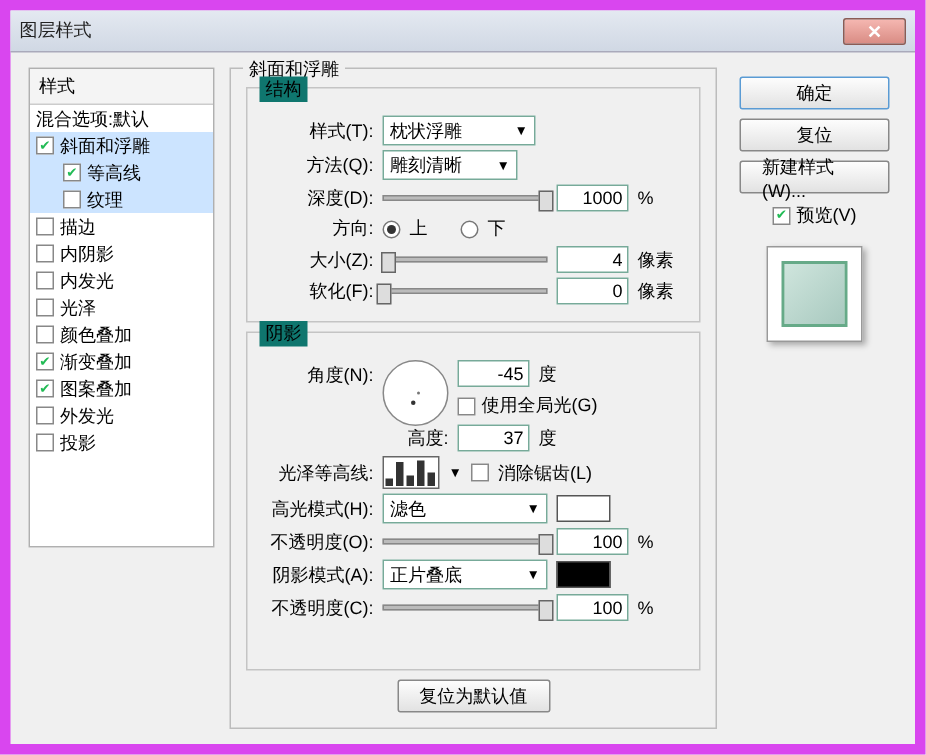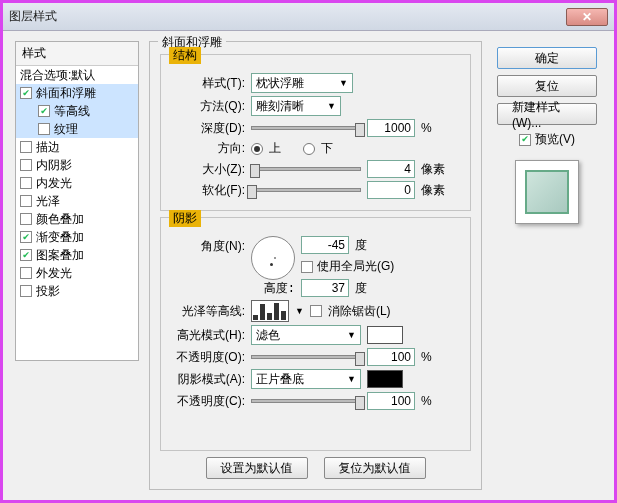--- a/index.html
+++ b/index.html
@@ -1,34 +1,34 @@
 <!DOCTYPE html>
 <html><head>
 <meta charset="utf-8">
 <style>
   * { box-sizing: border-box; font-family: "Microsoft YaHei", SimSun, sans-serif; font-size: 12px; }
   body { margin: 0; background: #e8e8e8; }
-  .window { width: 617px; height: 503px; background: #f0f0f0; border: 3px solid #d946ef; position: relative; }
+  .window { width: 617px; height: 503px; background: #f0f0f0; border: 7px solid #d946ef; position: relative; }
   .titlebar { height: 28px; background: linear-gradient(#e4e9f1,#d0d8e4); display: flex; align-items: center; padding: 0 6px; border-bottom: 1px solid #aab; }
   .titlebar .title { flex: 1; color: #222; }
   .close-btn { width: 42px; height: 18px; background: linear-gradient(#f5b7b1,#d98c84); border: 1px solid #8a5c55; border-radius: 2px; display: flex; align-items: center; justify-content: center; color: #fff; font-weight: bold; }
   .body { display: flex; padding: 10px 12px 10px 12px; height: calc(100% - 28px); gap: 10px; }
   .left-panel { width: 124px; }
   .styles-box { border: 1px solid #b0b0b0; background: #fff; height: 320px; }
   .styles-header { background: #f4f4f4; border-bottom: 1px solid #ccc; padding: 3px 6px; }
   .styles-list { }
   .style-row { display: flex; align-items: center; padding: 2px 4px; gap: 4px; height: 18px; }
   .style-row.selected { background: #cce4ff; }
   .style-row.indent { padding-left: 22px; }
   .cb { width: 12px; height: 12px; border: 1px solid #888; background: #fff; display: inline-flex; align-items: center; justify-content: center; font-size: 9px; color: #2b5; line-height: 1; }
   .center-panel { flex: 1; display: flex; flex-direction: column; gap: 8px; }
   .fieldset { border: 1px solid #bcbcbc; padding: 6px 10px 10px 10px; position: relative; }
   .fieldset .legend { position: absolute; top: -8px; left: 8px; background: #f0f0f0; padding: 0 4px; }
   .inner-fieldset { border: 1px solid #c4c4c4; padding: 8px 10px; margin-top: 6px; }
-  .inner-fieldset .legend2 { position: relative; top: -16px; left: -2px; background: #eab308; padding: 0 4px; display: inline-block; }
+  .inner-fieldset .legend2 { position: relative; top: -16px; left: -2px; background: #0f766e; padding: 0 4px; display: inline-block; }
   .row { display: flex; align-items: center; margin: 3px 0; gap: 6px; }
   .lbl { width: 74px; text-align: right; }
   .select { border: 1px solid #7a9; background: #fff; height: 20px; display: flex; align-items: center; padding: 0 4px; min-width: 80px; position: relative; }
   .select .arrow { margin-left: auto; font-size: 9px; }
   .slider { height: 4px; background: #bbb; border: 1px solid #888; position: relative; flex: 0 0 110px; }
   .slider::after { content: ""; position: absolute; top: -4px; width: 8px; height: 12px; background: #ddd; border: 1px solid #666; left: var(--p,100%); transform: translateX(-50%); }
   .num { width: 48px; height: 18px; border: 1px solid #7a9; background: #fff; text-align: right; padding: 1px 3px; }
   .unit { width: 28px; }
   .radio { width: 12px; height: 12px; border: 1px solid #777; border-radius: 50%; background: #fff; display: inline-flex; align-items: center; justify-content: center; }
   .radio.on::after { content: ""; width: 6px; height: 6px; background: #333; border-radius: 50%; }
@@ -182,21 +182,21 @@
               <div style="display:flex; flex-direction:column; gap:4px;">
                 <div style="display:flex; gap:6px; align-items:center;">
                   <div class="num">-45</div>
                   <span>度</span>
                 </div>
                 <div style="display:flex; gap:4px; align-items:center;">
                   <span class="cb"></span>
                   <span>使用全局光(G)</span>
                 </div>
                 <div style="display:flex; gap:6px; align-items:center; margin-left:-56px;">
-                  <span class="lbl" style="width:50px;font-family:Liberation Mono, monospace;">高度:</span>
+                  <span class="lbl" style="width:50px;">高度:</span>
                   <div class="num">37</div>
                   <span>度</span>
                 </div>
               </div>
             </div>
             <div class="row">
               <span class="lbl">光泽等高线:</span>
               <div class="gloss-swatch">
                   <span style="height:30%"></span>
                   <span style="height:90%"></span>
@@ -233,21 +233,20 @@
             <div class="row">
               <span class="lbl">不透明度(C):</span>
               <div class="slider" style="--p:100%;"></div>
               <div class="num">100</div>
               <span class="unit">%</span>
             </div>
           </div>
         </div>
 
         <div class="btn-row">
-          <div class="button">设置为默认值</div>
           <div class="button">复位为默认值</div>
         </div>
       </div>
     </div>
 
     <div class="right-panel">
       <div class="button" style="border-color:#5a9bd4;">确定</div>
       <div class="button">复位</div>
       <div class="button">新建样式(W)...</div>
       <div class="prev-check">

